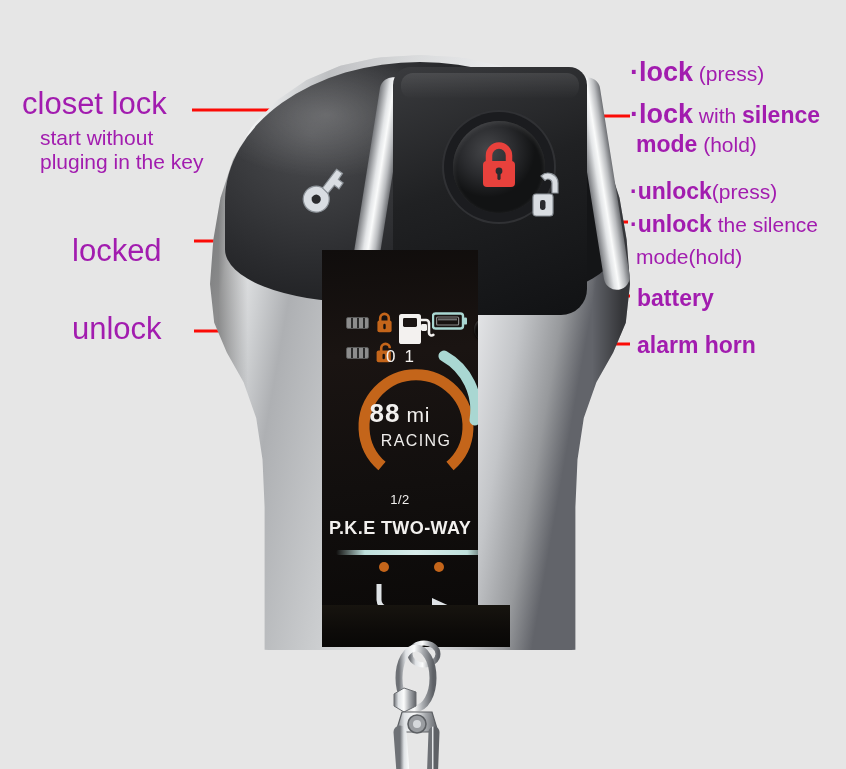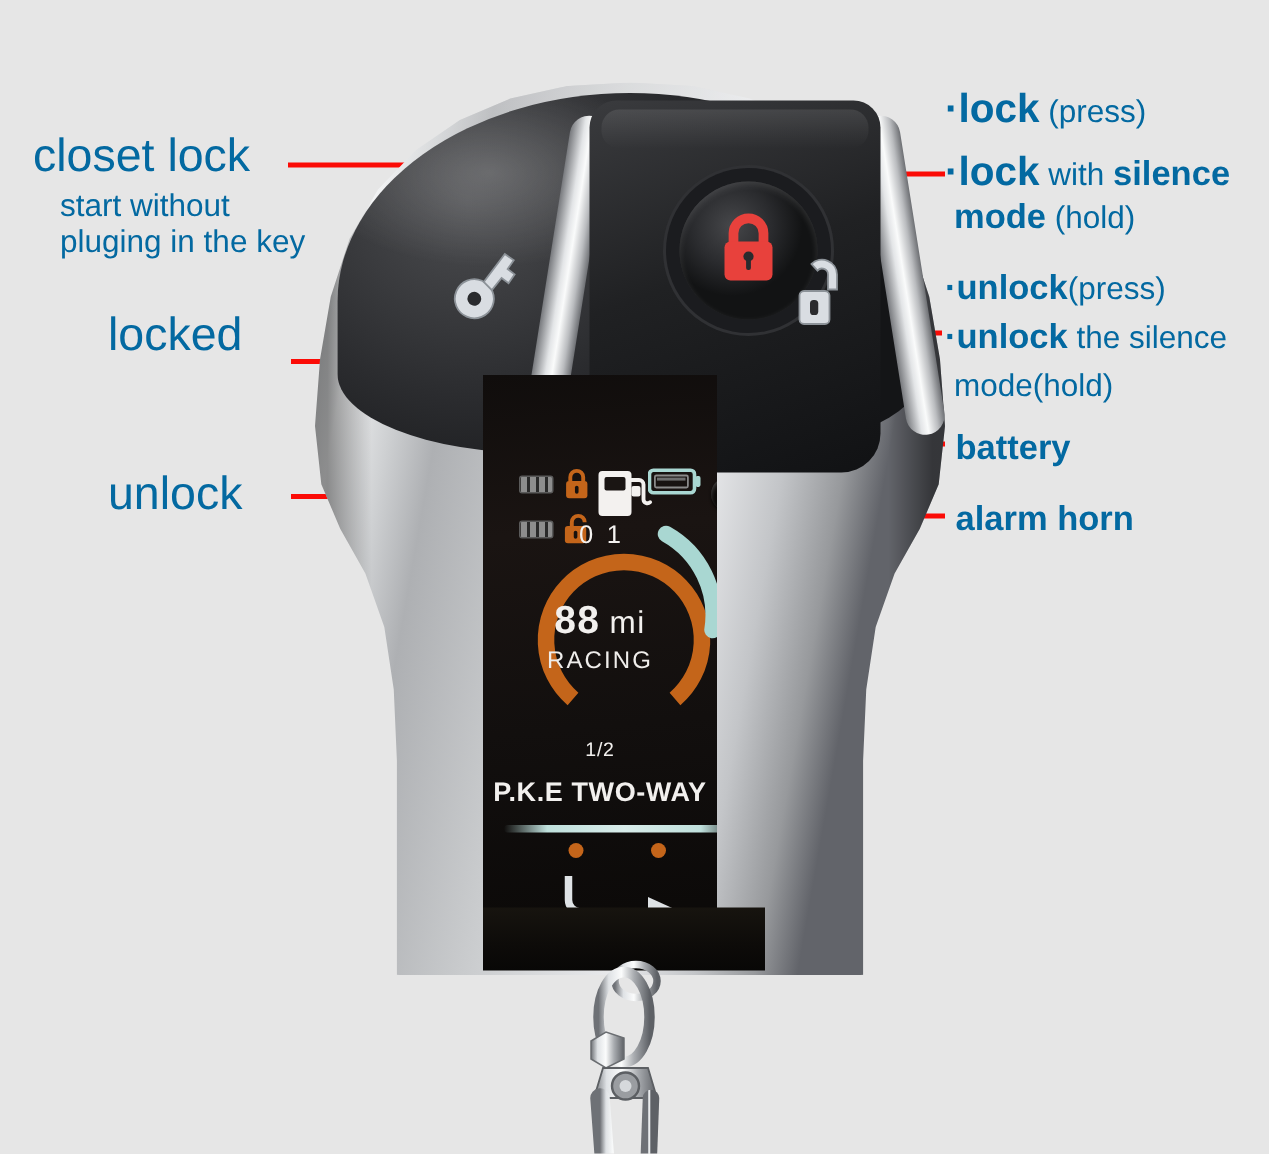--- a/index.html
+++ b/index.html
@@ -6,21 +6,21 @@
   body{
     width:846px;height:769px;
     background:#e6e6e6;
     font-family:"Liberation Sans", sans-serif;
     overflow:hidden;
     position:relative;
   }
   #stage{position:absolute;left:0;top:0;width:846px;height:769px;}
 
   
-  .label{position:absolute;color:#0369a1;white-space:nowrap;line-height:1.18;}
+  .label{position:absolute;color:#a21caf;white-space:nowrap;line-height:1.18;}
   .lbl-big{font-size:31px;font-weight:400;}
   .lbl-sub{font-size:21px;font-weight:400;line-height:1.15;white-space:normal;}
   .lbl-r{font-size:23px;font-weight:700;}
   .lbl-r .big{font-size:27px;}
   .lbl-r .small{font-size:21px;font-weight:400;}
   .lbl-rb{font-size:23px;font-weight:700;}
 
   
   .leader{position:absolute;overflow:visible;}
   .leader path{stroke:#fb0b06;stroke-width:3.2;fill:none;}
@@ -112,21 +112,21 @@
     overflow:hidden;
   }
   .lcd-row{position:absolute;display:flex;align-items:center;gap:6px;}
   .seg{width:21px;height:10px;border-radius:2px;
        background:repeating-linear-gradient(90deg,#8d8d8d 0 4px,#2a2a2a 4px 6px);
        border:1px solid #5a5a5a;}
   .mi{position:absolute;width:100%;text-align:center;color:#f2f0ee;
       font-size:26px;font-weight:700;letter-spacing:1px;}
   .mi .unit{font-size:21px;font-weight:400;margin-left:6px;}
   .racing{position:absolute;width:100%;text-align:center;color:#efedeb;
-      font-size:16px;font-weight:500;letter-spacing:1.4px;}
+      font-size:16px;font-weight:500;letter-spacing:1.4px;padding-left:16px;}
   .fuelnum{position:absolute;width:100%;text-align:center;color:#f4f2f0;
       font-size:17px;letter-spacing:9px;font-weight:400;}
   .pagenum{position:absolute;width:100%;text-align:center;color:#f2f0ee;
       font-size:13px;font-weight:400;letter-spacing:.5px;}
   .pke{position:absolute;width:100%;text-align:center;color:#f2f0ee;
       font-size:18px;font-weight:700;letter-spacing:.4px;}
   .hbar{position:absolute;height:5px;border-radius:3px;
       background:linear-gradient(90deg,#0f0d0c,#bfe0dc 18%,#d8ecea 50%,#bfe0dc 82%,#0f0d0c);}
   .dot{position:absolute;width:10px;height:10px;border-radius:50%;background:#c4651a;}
 
@@ -151,21 +151,21 @@
 
 <div id="stage">
 
   <div class="label lbl-big" style="left:22px;top:86px;text-align:right;">closet lock</div>
 
   <div class="label lbl-sub" style="left:40px;top:126px;width:250px;">
     <span>start without</span><br>
     <span>pluging in the key</span>
   </div>
 
-  <div class="label lbl-big" style="left:72px;top:205px;">locked</div>
+  <div class="label lbl-big" style="left:72px;top:233px;">locked</div>
 
   <div class="label lbl-big" style="left:72px;top:311px;">unlock</div>
 
   <div class="label lbl-r" style="left:630px;top:57px;">
     <span class="big">·</span><span class="big">lock</span><span class="small"> (press)</span>
   </div>
 
   <div class="label lbl-r" style="left:630px;top:99px;">
     <span class="big">·</span><span class="big">lock</span><span class="small"> with </span><span>silence</span>
   </div>

